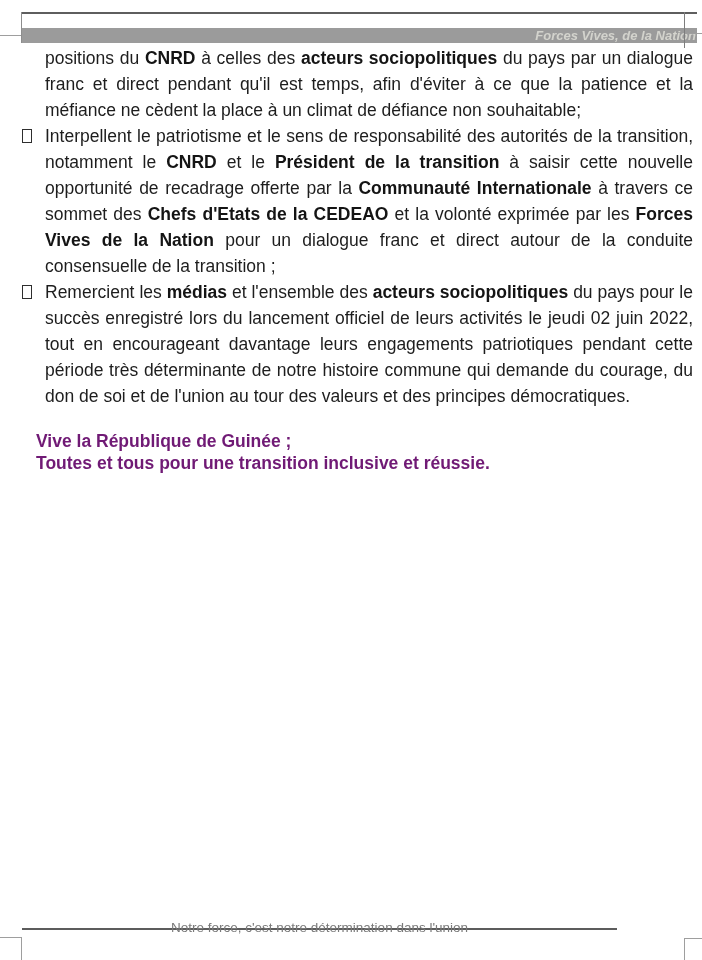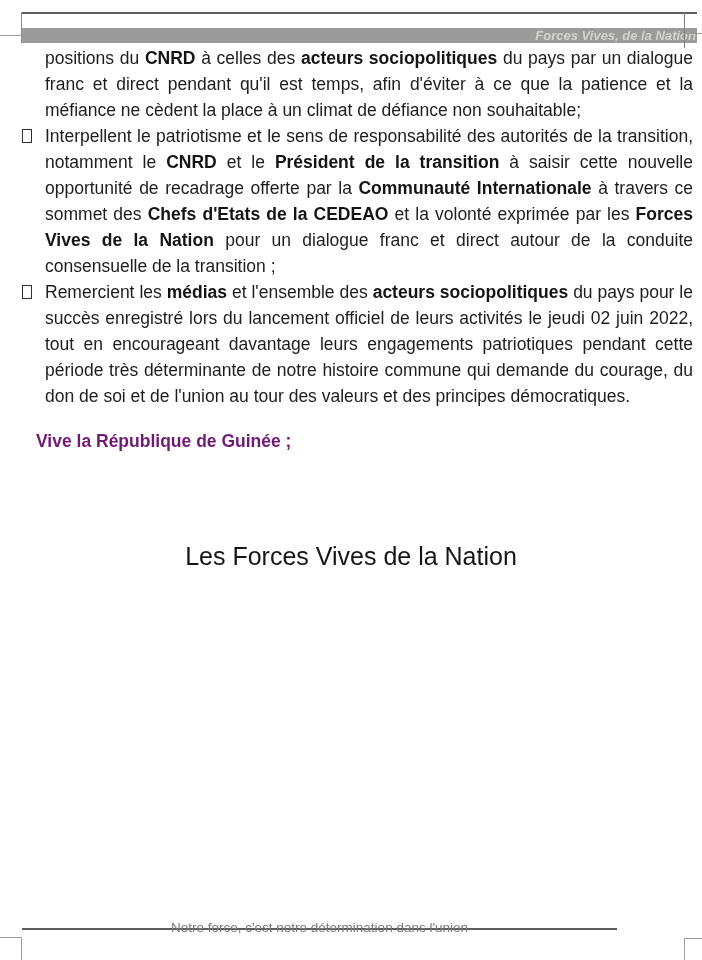--- a/index.html
+++ b/index.html
@@ -99,20 +99,20 @@
     <p class="para">
       <span class="bullet-box"></span>
     <span>Interpellent le patriotisme et le sens de responsabilité des autorités de la transition, notamment le </span><span class="b">CNRD</span><span> et le </span><span class="b">Président de la transition</span><span> à saisir cette nouvelle opportunité de recadrage offerte par la </span><span class="b">Communauté Internationale</span><span> à travers ce sommet des </span><span class="b">Chefs d'Etats de la CEDEAO</span><span> et la volonté exprimée par les </span><span class="b">Forces Vives de la Nation</span><span> pour un dialogue franc et direct autour de la conduite consensuelle de la transition ;</span></p>
     <p class="para">
       <span class="bullet-box"></span>
     <span>Remercient les </span><span class="b">médias</span><span> et l'ensemble des </span><span class="b">acteurs sociopolitiques</span><span> du pays pour le succès enregistré lors du lancement officiel de leurs activités le jeudi 02 juin 2022, tout en encourageant davantage leurs engagements patriotiques pendant cette période très déterminante de notre histoire commune qui demande du courage, du don de soi et de l'union au tour des valeurs et des principes démocratiques.</span></p>
   </div>
 
   <div class="slogans">
     <div>Vive la République de Guinée ;</div>
+    <div>Toutes et tous pour une transition inclusive et réussie.</div>
   </div>
 
-  <div class="signature">Les Forces Vives de la Nation</div>
 
   <div class="footer-rule"></div>
   <div class="footer-motto">Notre force, c'est notre détermination dans l'union</div>
 
 </div>
 
 </body></html>

